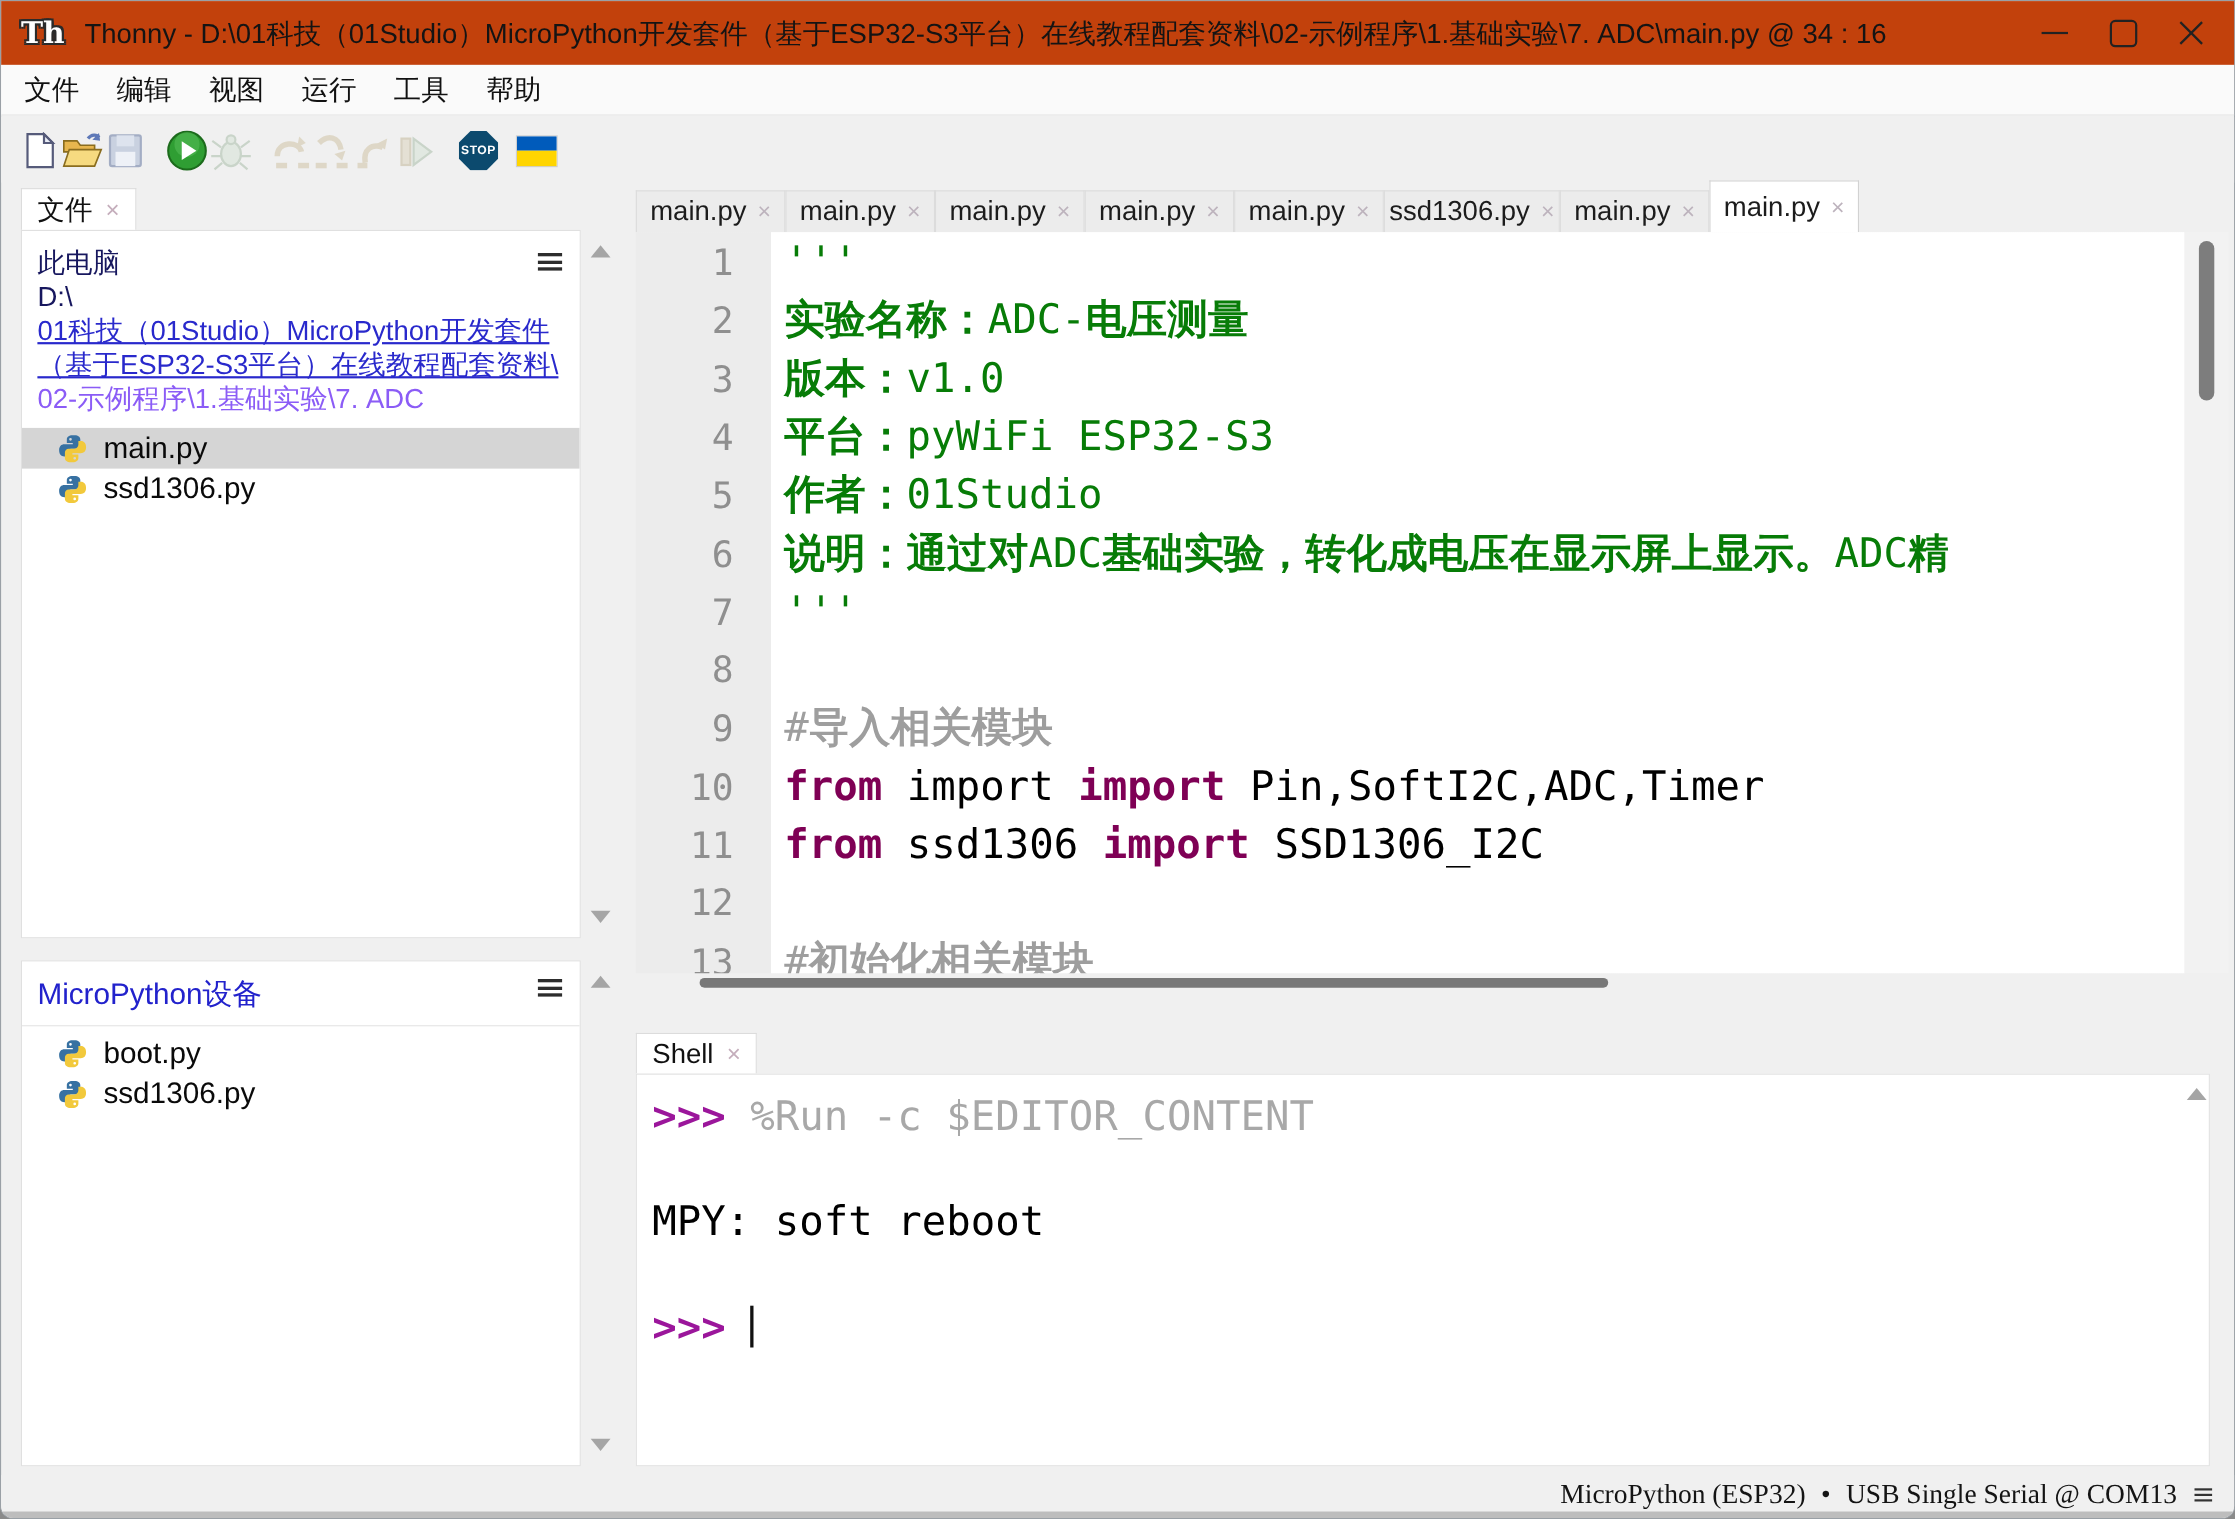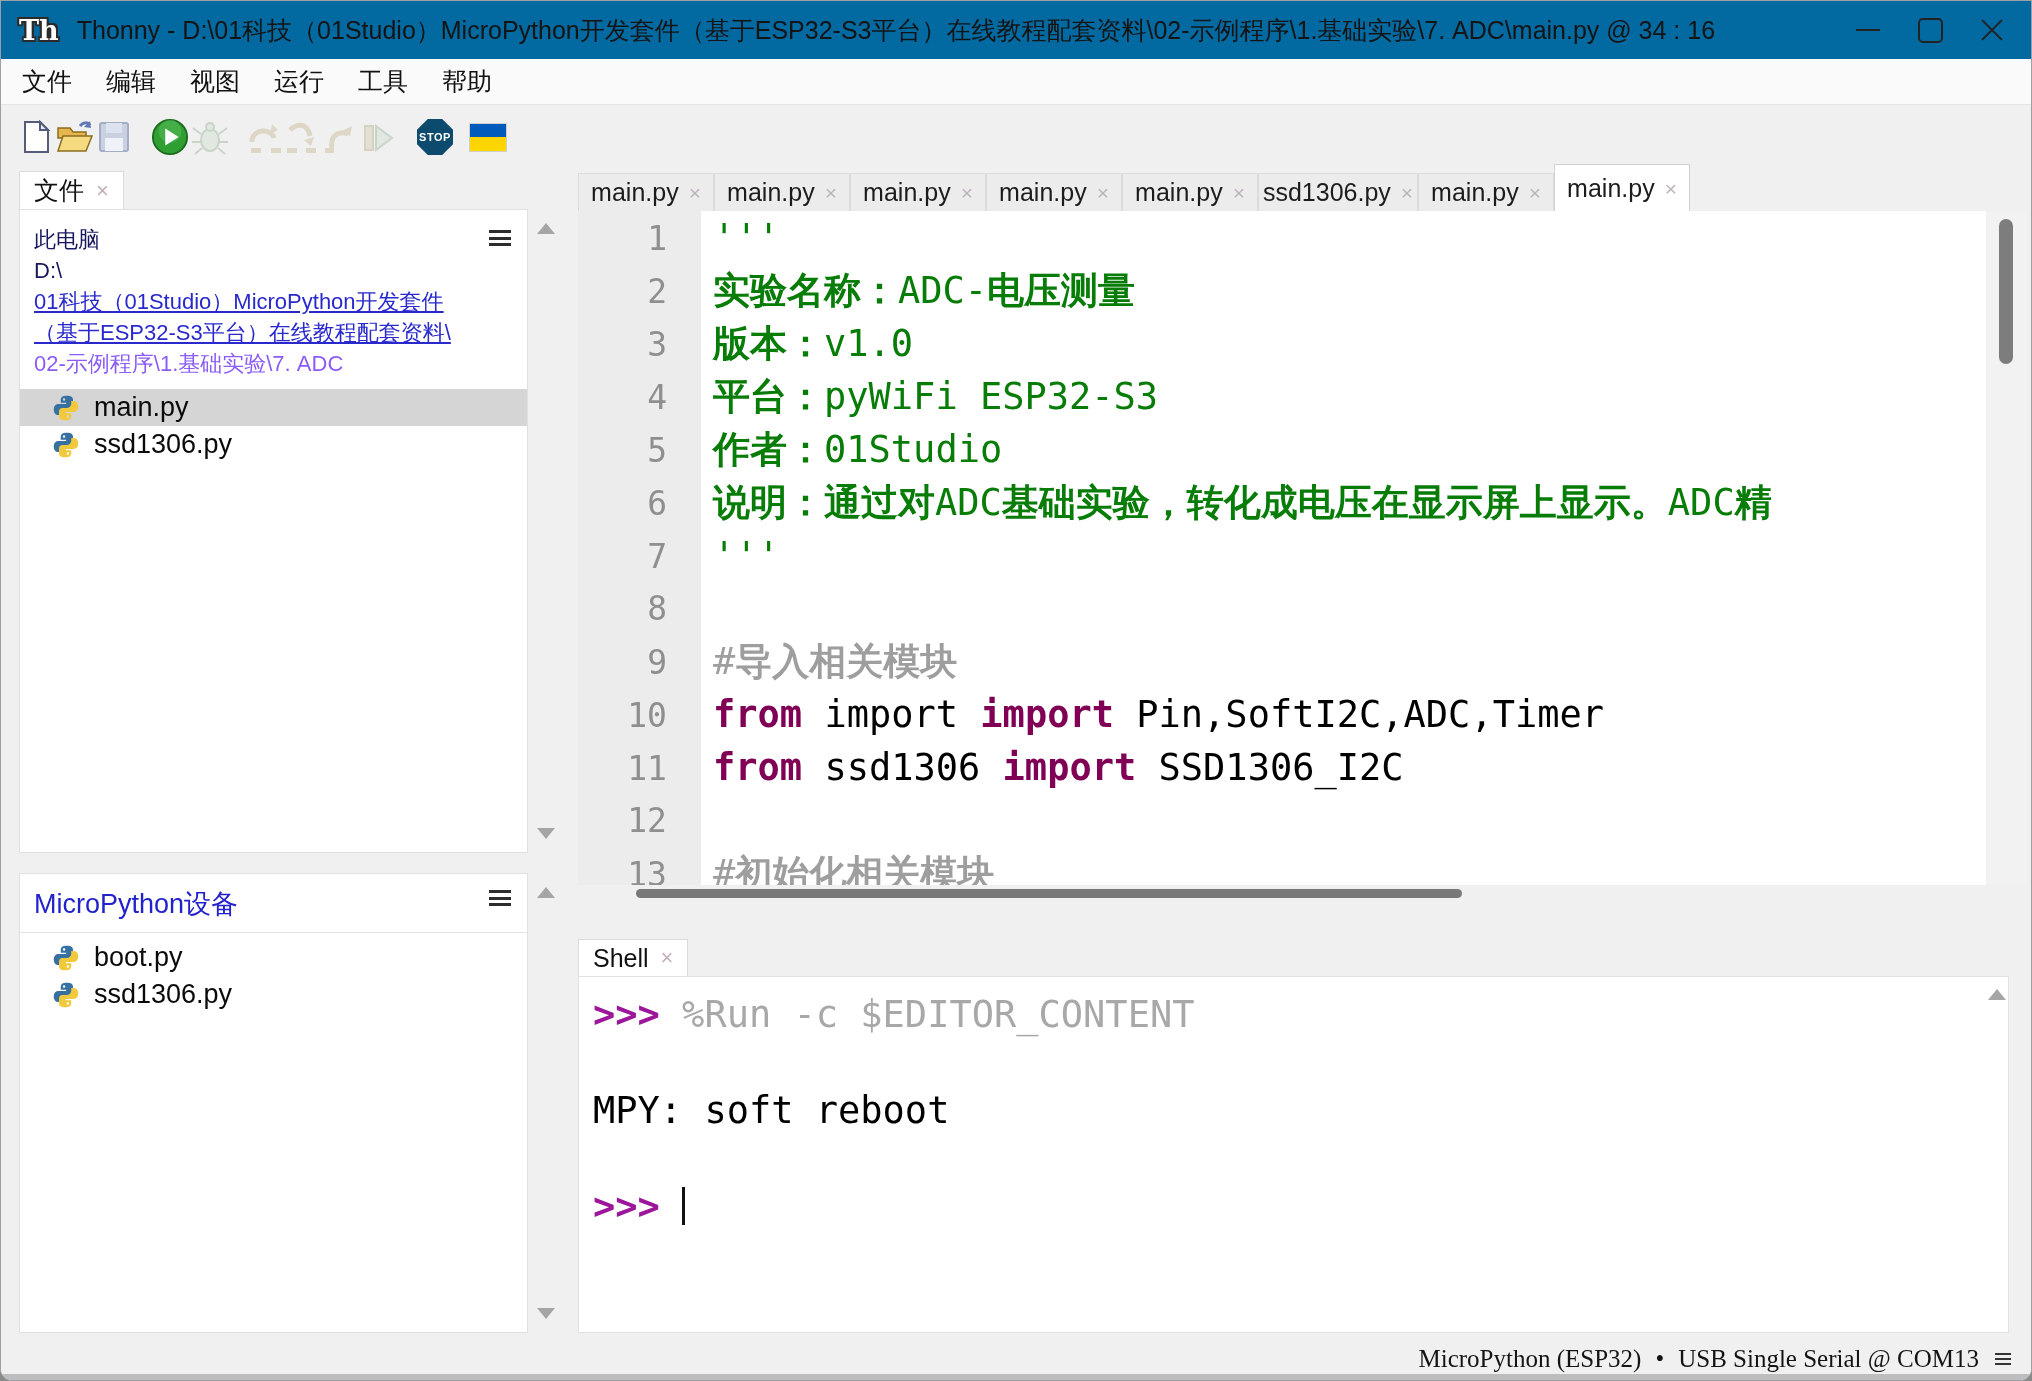--- a/index.html
+++ b/index.html
@@ -1,20 +1,20 @@
 <!DOCTYPE html>
 <html><head>
 <meta charset="utf-8">
 <style>
   html,body{margin:0;padding:0;background:#8a8a8a;font-family:"Liberation Sans",sans-serif;}
   #win{position:relative;width:2032px;height:1381px;background:#f0f0f0;border:1px solid #9aa0a6;
        border-radius:0 0 12px 12px;overflow:hidden;box-sizing:border-box;}
 
   
-  .titlebar{position:absolute;left:0;top:0;width:2032px;height:58px;background:#0369a1;display:flex;align-items:center;}
+  .titlebar{position:absolute;left:0;top:0;width:2032px;height:58px;background:#c2410c;display:flex;align-items:center;}
   .app-logo{margin-left:18px;font-family:"DejaVu Serif",serif;font-size:27px;font-weight:700;color:#fff;
     text-shadow:-2px 0 #2b2b2b,2px 0 #2b2b2b,0 -2px #2b2b2b,0 2px #2b2b2b,-2px -2px #2b2b2b,2px 2px #2b2b2b,-2px 2px #2b2b2b,2px -2px #2b2b2b;}
   .title-text{margin-left:18px;font-size:25px;color:#141414;white-space:nowrap;overflow:hidden;}
   .win-controls{position:absolute;right:10px;top:0;height:58px;display:flex;align-items:center;}
   .wbtn{width:62px;height:44px;display:flex;align-items:center;justify-content:center;position:relative;}
   .min-glyph{width:24px;height:2px;background:#222;}
   .max-glyph{width:21px;height:21px;border:2px solid #222;border-radius:5px;}
   .close-glyph{width:26px;height:26px;position:relative;}
   .close-glyph::before,.close-glyph::after{content:"";position:absolute;left:-1px;top:12px;width:28px;height:2px;background:#222;}
   .close-glyph::before{transform:rotate(45deg);}  .close-glyph::after{transform:rotate(-45deg);}
@@ -32,21 +32,21 @@
     font-size:11px;font-weight:700;letter-spacing:.5px;
     clip-path:polygon(30% 0,70% 0,100% 30%,100% 70%,70% 100%,30% 100%,0 70%,0 30%);}
   .flag{width:36px;height:27px;display:flex;flex-direction:column;box-shadow:0 0 0 1px #cfcfcf;}
   .flag .fb{flex:1;background:#005bbb;} .flag .fy{flex:1;background:#ffd500;}
 
   
   .ptab{position:absolute;background:#fff;border:1px solid #dcdcdc;border-bottom:none;display:flex;align-items:center;
         font-size:25px;color:#111;padding:0 14px;box-sizing:border-box;}
   .tab-x{margin-left:12px;color:#c5aebc;font-size:22px;line-height:1;}
   .panel{position:absolute;background:#fff;border:1px solid #e0e0e0;box-sizing:border-box;overflow:hidden;}
-  .fp-line{font-size:22px;line-height:31px;white-space:nowrap;}
+  .fp-line{font-size:25px;line-height:31px;white-space:nowrap;}
   .navy{color:#17175e;}
   .plink{color:#2929cc;text-decoration:underline;}
   .pcur{color:#8b5cf6;}
   .hamb{position:absolute;width:22px;height:16px;display:flex;flex-direction:column;justify-content:space-between;}
   .hamb i{display:block;height:3px;background:#2d2d2d;}
   .file-row{display:flex;align-items:center;height:37px;padding-left:32px;font-size:27px;color:#0a0a0a;}
   .file-row.sel{background:#d5d5d5;}
   .file-row svg{margin-right:14px;flex:0 0 auto;}
   .scrollstrip{position:absolute;width:34px;background:#f0f0f0;}
   .arr-up,.arr-down{position:absolute;left:50%;transform:translateX(-50%);width:0;height:0;border-left:9px solid transparent;border-right:9px solid transparent;}

